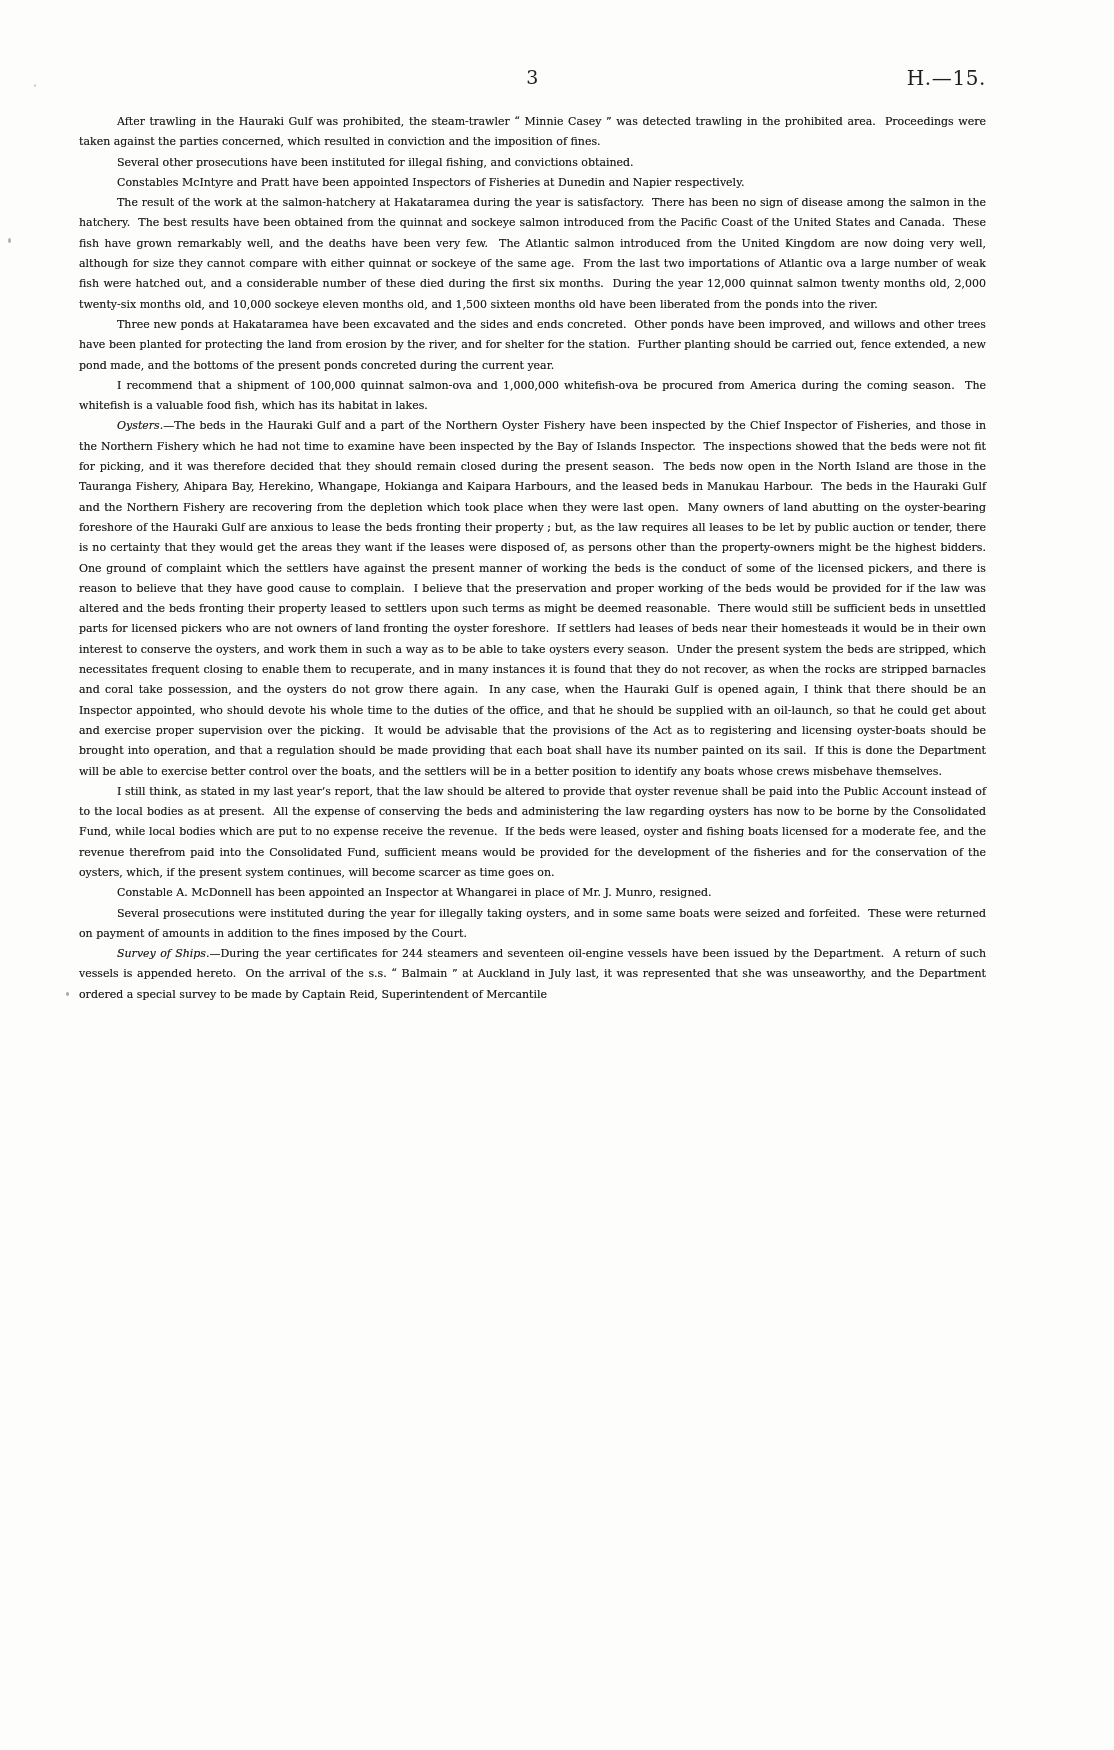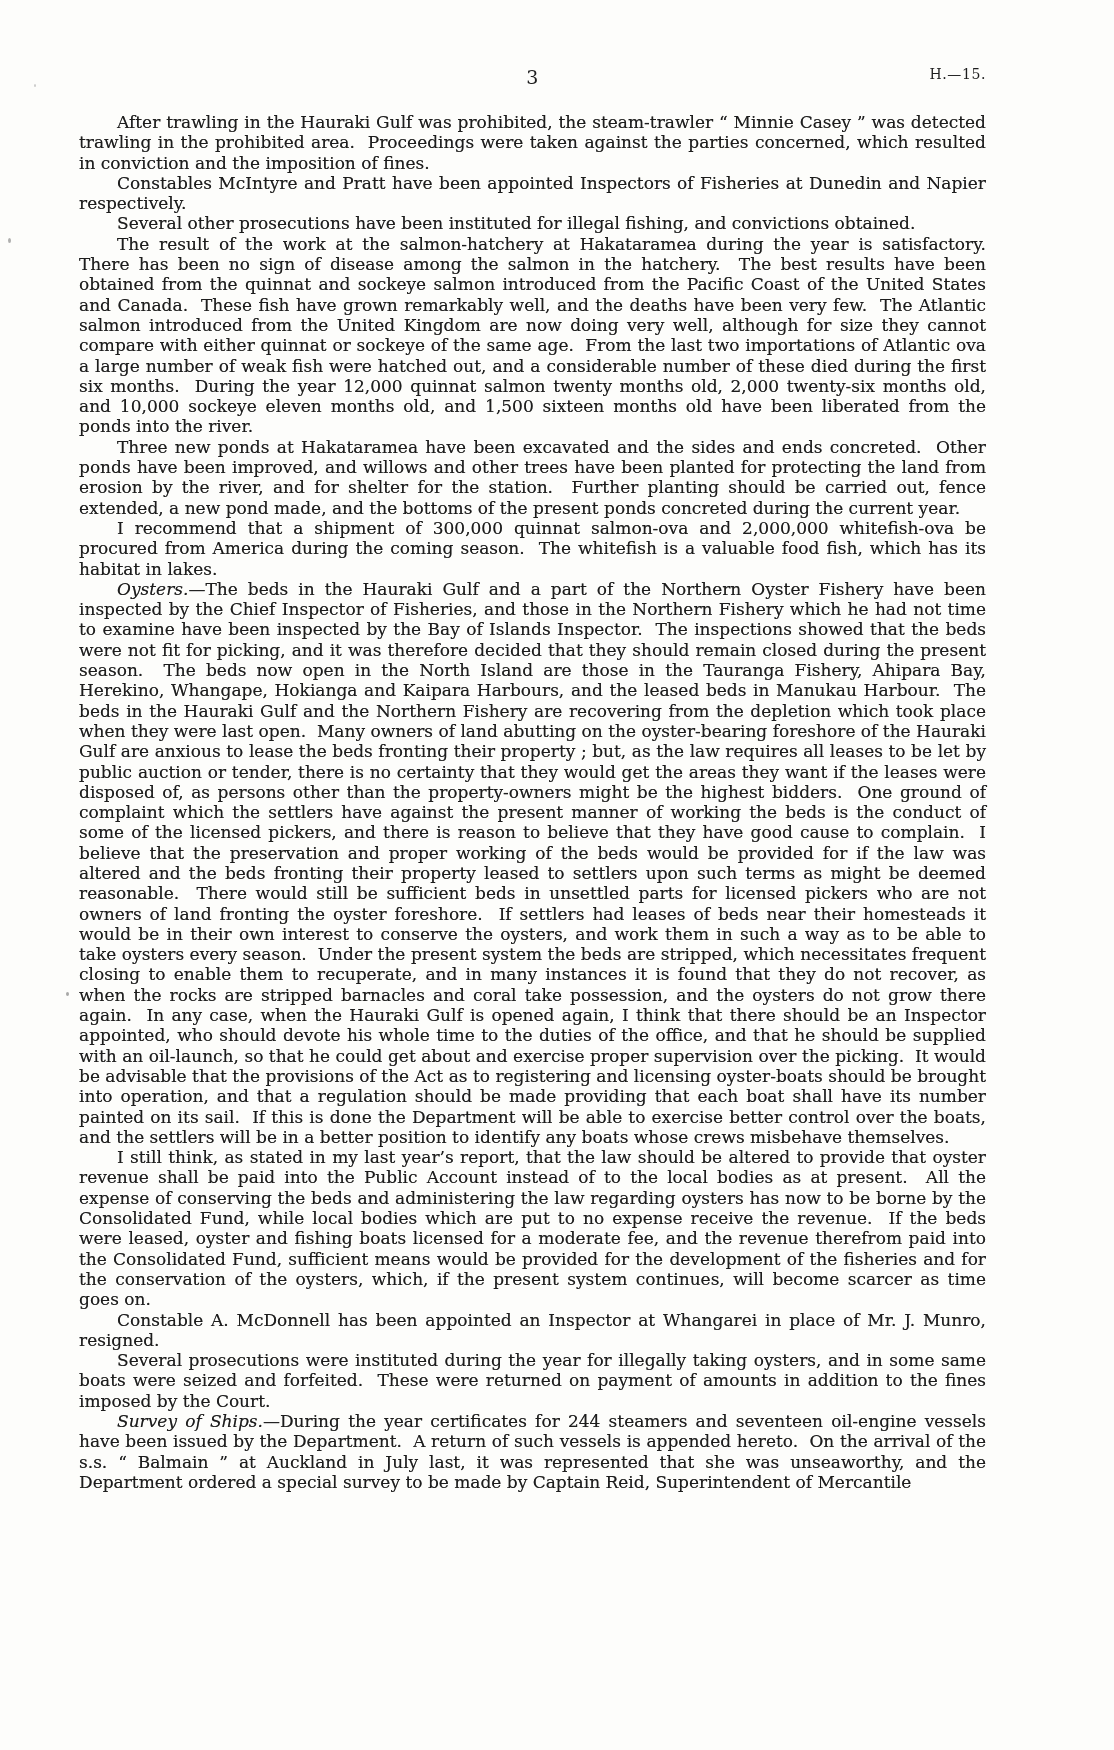--- a/index.html
+++ b/index.html
@@ -30,31 +30,31 @@
     right: 0;
     top: 0;
     text-align: center;
     font-size: 19px;
     letter-spacing: 0.5px;
   }
   .report-code {
     position: absolute;
     right: 0;
     top: 0;
-    font-size: 14px;
+    font-size: 20px;
     letter-spacing: 0.6px;
   }
   .page-body {
     width: 907px;
   }
   .para {
     margin: 0;
     text-align: justify;
     text-indent: 38px;
-    font-size: 17px;
+    font-size: 11px;
     line-height: 20.3px;
     white-space: pre-wrap;
     text-shadow: 0 0 0.35px rgba(20,20,20,0.55);
   }
   .para i {
     font-style: italic;
   }
   .speck {
     position: absolute;
     background: #6f6f6f;
@@ -72,24 +72,24 @@
   <span class="speck speck-2"></span>
   <span class="speck speck-3"></span>
 
   <header class="page-header">
     <span class="page-number">3</span>
     <span class="report-code">H.—15.</span>
   </header>
 
   <main class="page-body" id="doc-body">
       <p class="para">After trawling in the Hauraki Gulf was prohibited, the steam-trawler “ Minnie Casey ” was detected trawling in the prohibited area.  Proceedings were taken against the parties concerned, which resulted in conviction and the imposition of fines.</p>
+      <p class="para">Several other prosecutions have been instituted for illegal fishing, and convictions obtained.</p>
       <p class="para">Constables McIntyre and Pratt have been appointed Inspectors of Fisheries at Dunedin and Napier respectively.</p>
-      <p class="para">Several other prosecutions have been instituted for illegal fishing, and convictions obtained.</p>
       <p class="para">The result of the work at the salmon-hatchery at Hakataramea during the year is satisfactory.  There has been no sign of disease among the salmon in the hatchery.  The best results have been obtained from the quinnat and sockeye salmon introduced from the Pacific Coast of the United States and Canada.  These fish have grown remarkably well, and the deaths have been very few.  The Atlantic salmon introduced from the United Kingdom are now doing very well, although for size they cannot compare with either quinnat or sockeye of the same age.  From the last two importations of Atlantic ova a large number of weak fish were hatched out, and a considerable number of these died during the first six months.  During the year 12,000 quinnat salmon twenty months old, 2,000 twenty-six months old, and 10,000 sockeye eleven months old, and 1,500 sixteen months old have been liberated from the ponds into the river.</p>
       <p class="para">Three new ponds at Hakataramea have been excavated and the sides and ends concreted.  Other ponds have been improved, and willows and other trees have been planted for protecting the land from erosion by the river, and for shelter for the station.  Further planting should be carried out, fence extended, a new pond made, and the bottoms of the present ponds concreted during the current year.</p>
-      <p class="para">I recommend that a shipment of 300,000 quinnat salmon-ova and 2,000,000 whitefish-ova be procured from America during the coming season.  The whitefish is a valuable food fish, which has its habitat in lakes.</p>
+      <p class="para">I recommend that a shipment of 100,000 quinnat salmon-ova and 1,000,000 whitefish-ova be procured from America during the coming season.  The whitefish is a valuable food fish, which has its habitat in lakes.</p>
       <p class="para"><i>Oysters.</i>—The beds in the Hauraki Gulf and a part of the Northern Oyster Fishery have been inspected by the Chief Inspector of Fisheries, and those in the Northern Fishery which he had not time to examine have been inspected by the Bay of Islands Inspector.  The inspections showed that the beds were not fit for picking, and it was therefore decided that they should remain closed during the present season.  The beds now open in the North Island are those in the Tauranga Fishery, Ahipara Bay, Herekino, Whangape, Hokianga and Kaipara Harbours, and the leased beds in Manukau Harbour.  The beds in the Hauraki Gulf and the Northern Fishery are recovering from the depletion which took place when they were last open.  Many owners of land abutting on the oyster-bearing foreshore of the Hauraki Gulf are anxious to lease the beds fronting their property ; but, as the law requires all leases to be let by public auction or tender, there is no certainty that they would get the areas they want if the leases were disposed of, as persons other than the property-owners might be the highest bidders.  One ground of complaint which the settlers have against the present manner of working the beds is the conduct of some of the licensed pickers, and there is reason to believe that they have good cause to complain.  I believe that the preservation and proper working of the beds would be provided for if the law was altered and the beds fronting their property leased to settlers upon such terms as might be deemed reasonable.  There would still be sufficient beds in unsettled parts for licensed pickers who are not owners of land fronting the oyster foreshore.  If settlers had leases of beds near their homesteads it would be in their own interest to conserve the oysters, and work them in such a way as to be able to take oysters every season.  Under the present system the beds are stripped, which necessitates frequent closing to enable them to recuperate, and in many instances it is found that they do not recover, as when the rocks are stripped barnacles and coral take possession, and the oysters do not grow there again.  In any case, when the Hauraki Gulf is opened again, I think that there should be an Inspector appointed, who should devote his whole time to the duties of the office, and that he should be supplied with an oil-launch, so that he could get about and exercise proper supervision over the picking.  It would be advisable that the provisions of the Act as to registering and licensing oyster-boats should be brought into operation, and that a regulation should be made providing that each boat shall have its number painted on its sail.  If this is done the Department will be able to exercise better control over the boats, and the settlers will be in a better position to identify any boats whose crews misbehave themselves.</p>
       <p class="para">I still think, as stated in my last year’s report, that the law should be altered to provide that oyster revenue shall be paid into the Public Account instead of to the local bodies as at present.  All the expense of conserving the beds and administering the law regarding oysters has now to be borne by the Consolidated Fund, while local bodies which are put to no expense receive the revenue.  If the beds were leased, oyster and fishing boats licensed for a moderate fee, and the revenue therefrom paid into the Consolidated Fund, sufficient means would be provided for the development of the fisheries and for the conservation of the oysters, which, if the present system continues, will become scarcer as time goes on.</p>
       <p class="para">Constable A. McDonnell has been appointed an Inspector at Whangarei in place of Mr. J. Munro, resigned.</p>
       <p class="para">Several prosecutions were instituted during the year for illegally taking oysters, and in some same boats were seized and forfeited.  These were returned on payment of amounts in addition to the fines imposed by the Court.</p>
       <p class="para"><i>Survey of Ships.</i>—During the year certificates for 244 steamers and seventeen oil-engine vessels have been issued by the Department.  A return of such vessels is appended hereto.  On the arrival of the s.s. “ Balmain ” at Auckland in July last, it was represented that she was unseaworthy, and the Department ordered a special survey to be made by Captain Reid, Superintendent of Mercantile</p>
     </main>
 </div>
 
 </body></html>

